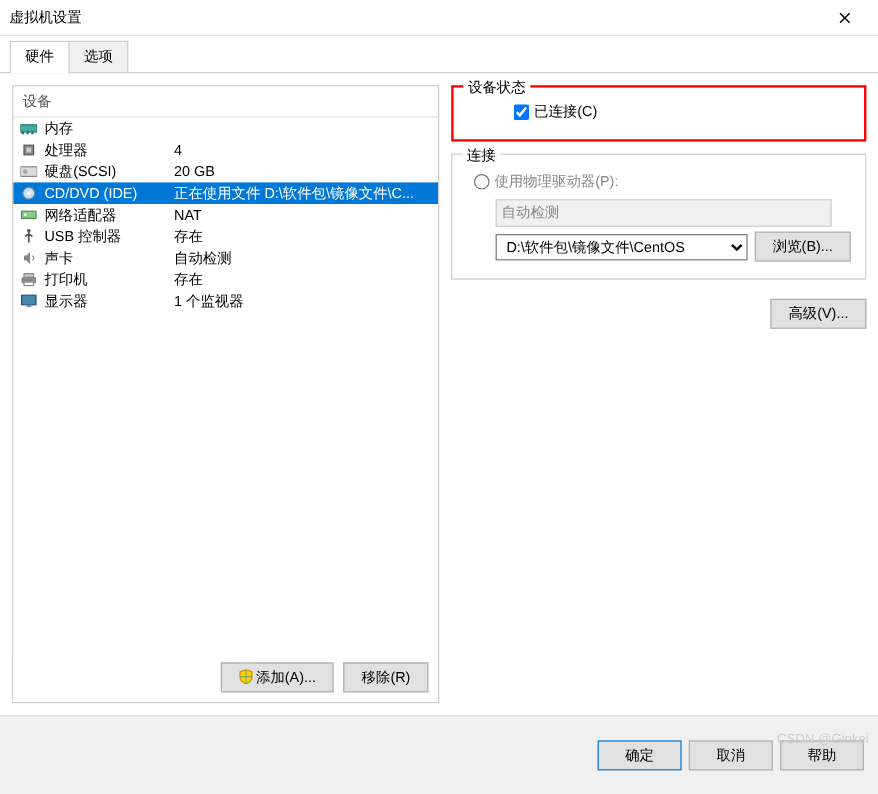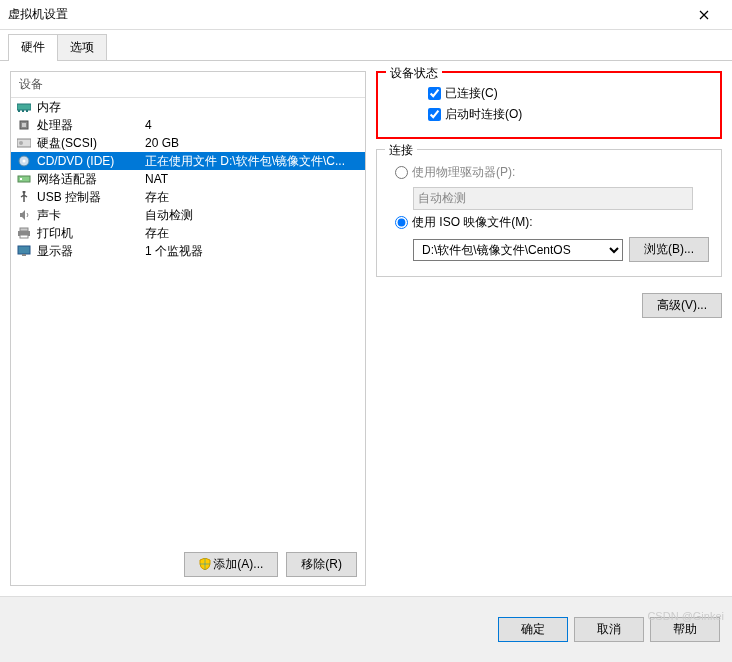--- a/index.html
+++ b/index.html
@@ -176,39 +176,31 @@
       </div>
     </div>
 
     <div class="right-panel">
       <div class="group highlight-box">
         <div class="group-title">设备状态</div>
         <label class="checkbox-row">
           <input type="checkbox" checked="" style="">
           <span>已连接(C)</span>
         </label>
-        <label class="checkbox-row">
-          <input type="checkbox" checked="" style="">
-          <span>启动时连接(O)</span>
-        </label>
       </div>
 
       <div class="group">
         <div class="group-title">连接</div>
         <label class="radio-row disabled">
           <input type="radio" name="conn" style="">
           <span>使用物理驱动器(P):</span>
         </label>
         <div class="sub-control">
           <div class="select-disabled">自动检测</div>
         </div>
-        <label class="radio-row">
-          <input type="radio" name="conn" checked="" style="">
-          <span>使用 ISO 映像文件(M):</span>
-        </label>
         <div class="sub-control combo-row">
           <select class="combo">
             <option>D:\软件包\镜像文件\CentOS</option>
           </select>
           <button class="btn">浏览(B)...</button>
         </div>
       </div>
 
       <div class="right-align-btn">
         <button class="btn">高级(V)...</button>

